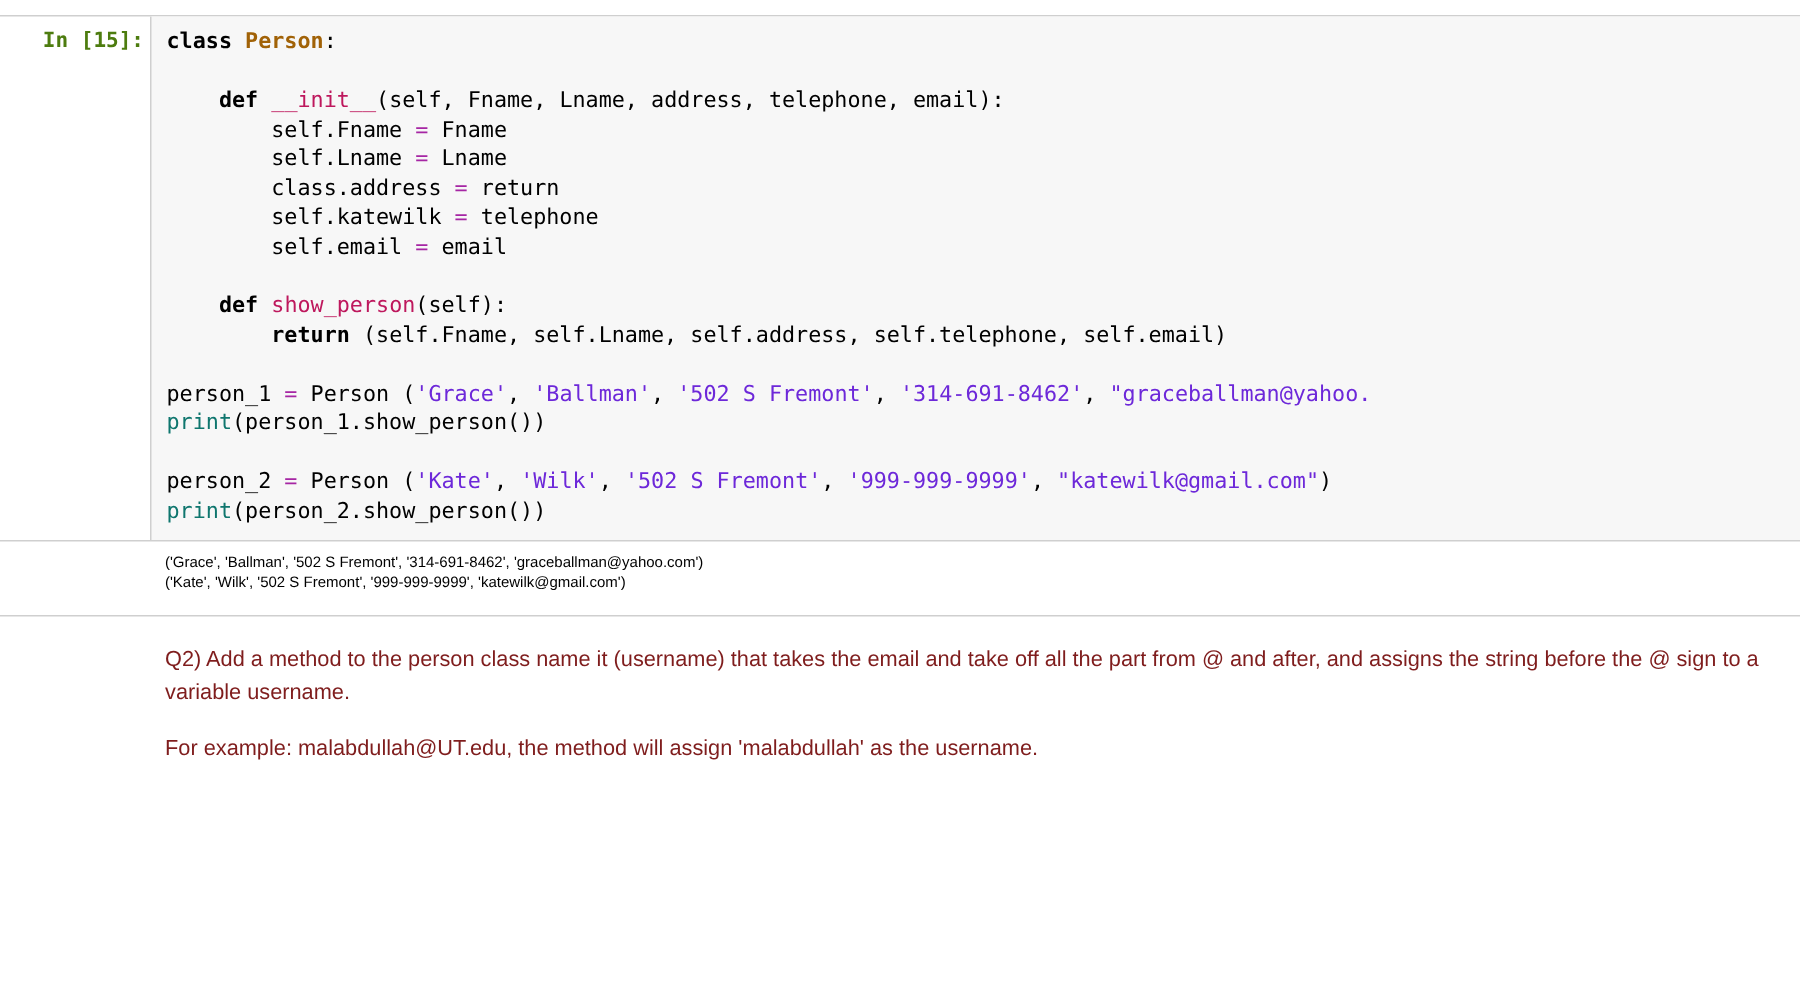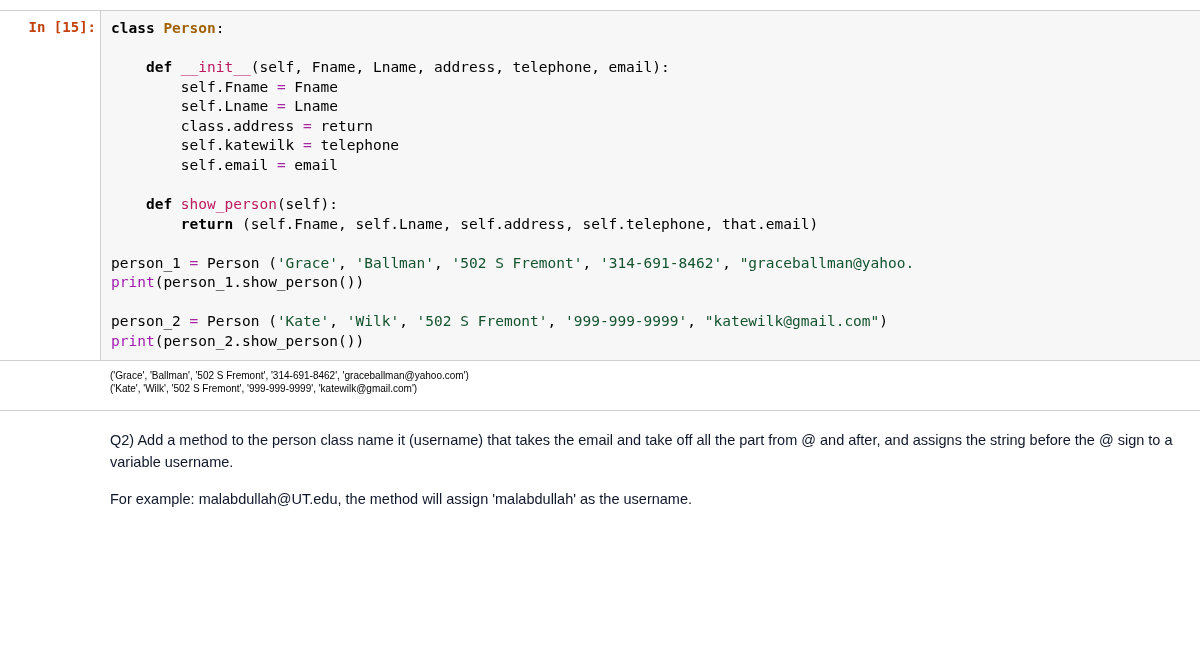--- a/index.html
+++ b/index.html
@@ -17,21 +17,21 @@
   }
   .prompt-area {
     width: 100px;
     min-width: 100px;
     padding: 8px 4px 8px 0;
     text-align: right;
     font-family: "DejaVu Sans Mono", Menlo, Consolas, monospace;
     font-size: 14px;
   }
   .prompt-in {
-    color: #c2410c;
+    color: #4d7c0f;
     font-weight: bold;
   }
   .prompt-in .num {
     font-weight: bold;
   }
   .code-area {
     flex: 1;
     background: #f7f7f7;
     border: 1px solid #cfcfcf;
     border-top: none;
@@ -64,52 +64,52 @@
     display: flex;
     border-top: 1px solid #cfcfcf;
     padding-top: 14px;
     padding-bottom: 14px;
   }
   .md-area {
     flex: 1;
     padding: 4px 14px 4px 10px;
     font-size: 14.5px;
     line-height: 1.55;
-    color: #0f172a;
+    color: #7f1d1d;
   }
   .md-area p { margin-bottom: 14px; }
   .md-area p:last-child { margin-bottom: 16px; }
 
   
   .kw  { color: #000000; font-weight: bold; }   
   .nm  { color: #a16207; font-weight: bold; }   
   .fn  { color: #be185d; }                       
-  .bi  { color: #a21caf; }                       
+  .bi  { color: #0f766e; }                       
   .op  { color: #a626a4; }                       
-  .str { color: #14532d; }                       
+  .str { color: #6d28d9; }                       
   .txt { color: #000; }
 </style>
 </head>
 <body>
 
 <div class="cell">
   <div class="prompt-area">
     <span class="prompt-in"><span>In [</span><span class="num">15</span><span>]:</span></span>
   </div>
   <div class="code-area"><span class="kw">class</span> <span class="nm">Person</span><span class="txt">:</span>
 
     <span class="kw">def</span> <span class="fn">__init__</span><span class="txt">(self, Fname, Lname, address, telephone, email):</span>
         <span class="txt">self.Fname </span><span class="op">=</span><span class="txt"> Fname</span>
         <span class="txt">self.Lname </span><span class="op">=</span><span class="txt"> Lname</span>
         <span class="txt">class.address </span><span class="op">=</span><span class="txt"> return</span>
         <span class="txt">self.katewilk </span><span class="op">=</span><span class="txt"> telephone</span>
         <span class="txt">self.email </span><span class="op">=</span><span class="txt"> email</span>
 
     <span class="kw">def</span> <span class="fn">show_person</span><span class="txt">(self):</span>
-        <span class="kw">return</span><span class="txt"> (self.Fname, self.Lname, self.address, self.telephone, that.email)</span>
+        <span class="kw">return</span><span class="txt"> (self.Fname, self.Lname, self.address, self.telephone, self.email)</span>
 
 <span class="txt">person_1 </span><span class="op">=</span><span class="txt"> Person (</span><span class="str">'Grace'</span><span class="txt">, </span><span class="str">'Ballman'</span><span class="txt">, </span><span class="str">'502 S Fremont'</span><span class="txt">, </span><span class="str">'314-691-8462'</span><span class="txt">, </span><span class="str">"graceballman@yahoo.</span>
 <span class="bi">print</span><span class="txt">(person_1.show_person())</span>
 
 <span class="txt">person_2 </span><span class="op">=</span><span class="txt"> Person (</span><span class="str">'Kate'</span><span class="txt">, </span><span class="str">'Wilk'</span><span class="txt">, </span><span class="str">'502 S Fremont'</span><span class="txt">, </span><span class="str">'999-999-9999'</span><span class="txt">, </span><span class="str">"katewilk@gmail.com"</span><span class="txt">)</span>
 <span class="bi">print</span><span class="txt">(person_2.show_person())</span></div>
 </div>
 
 <div class="output-cell">
   <div class="output-prompt"></div>

